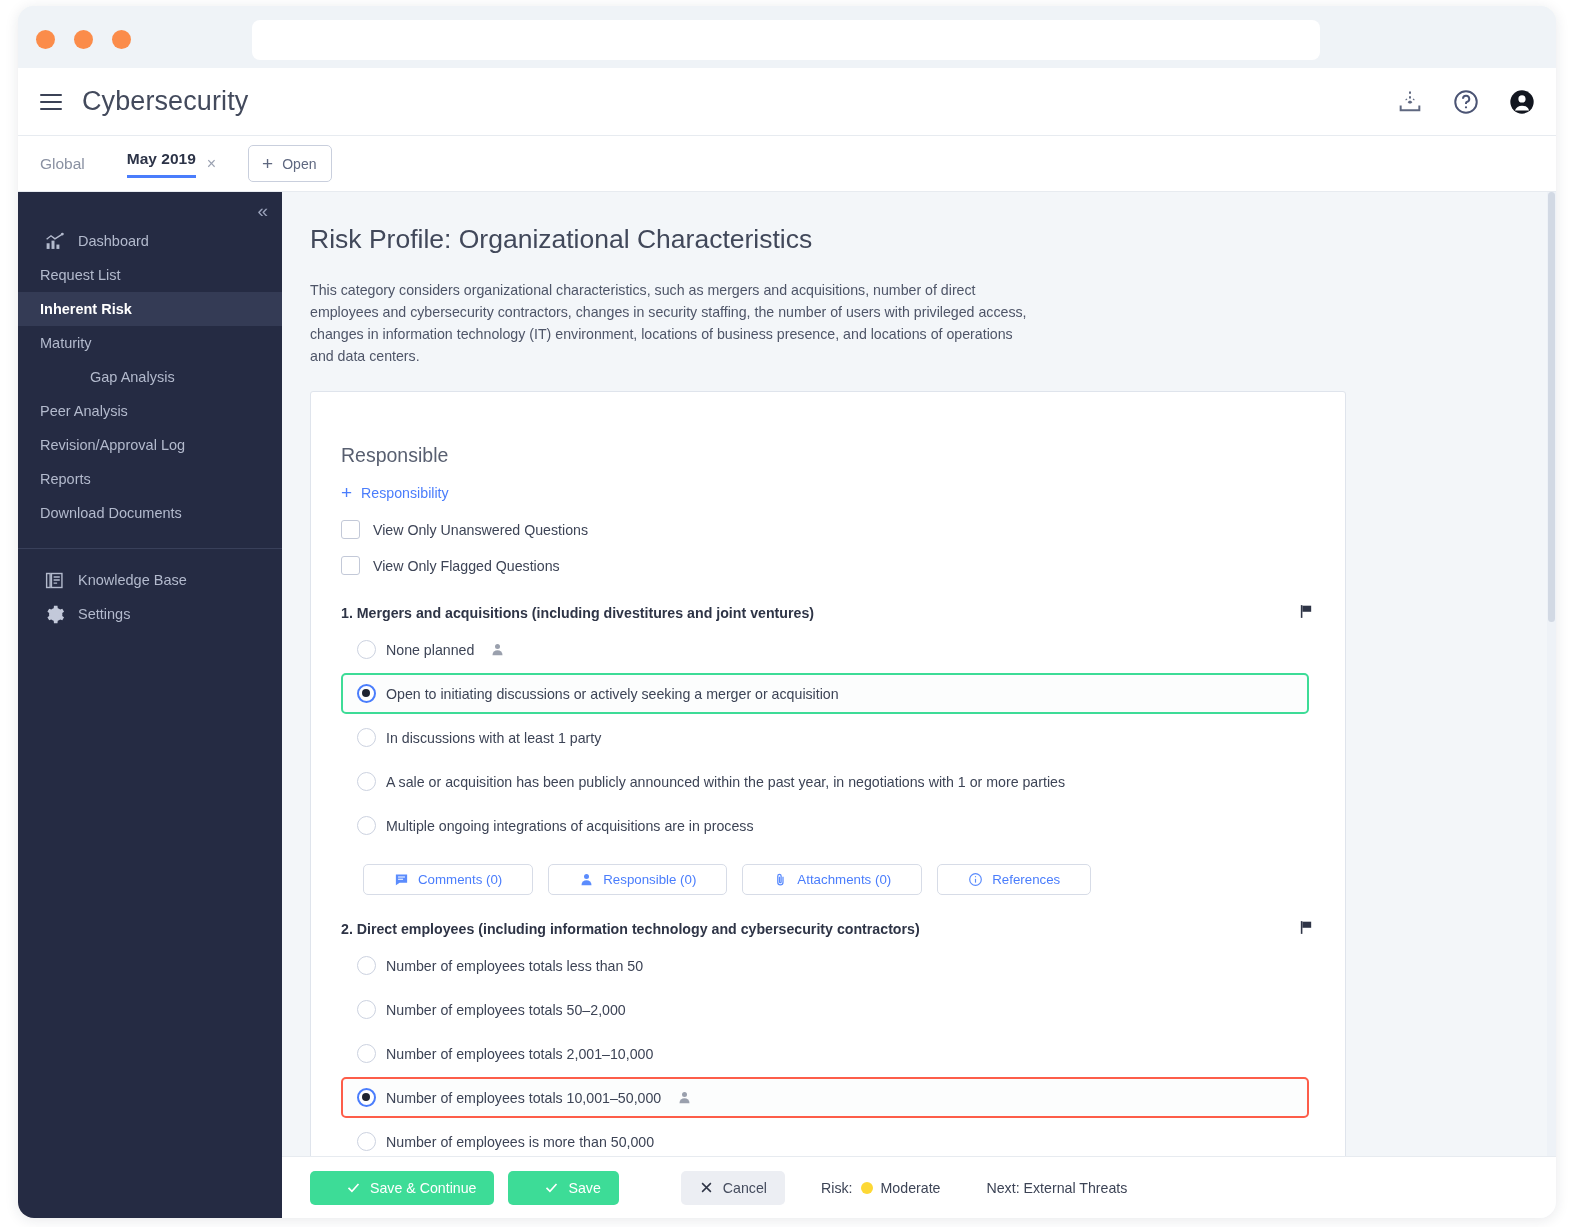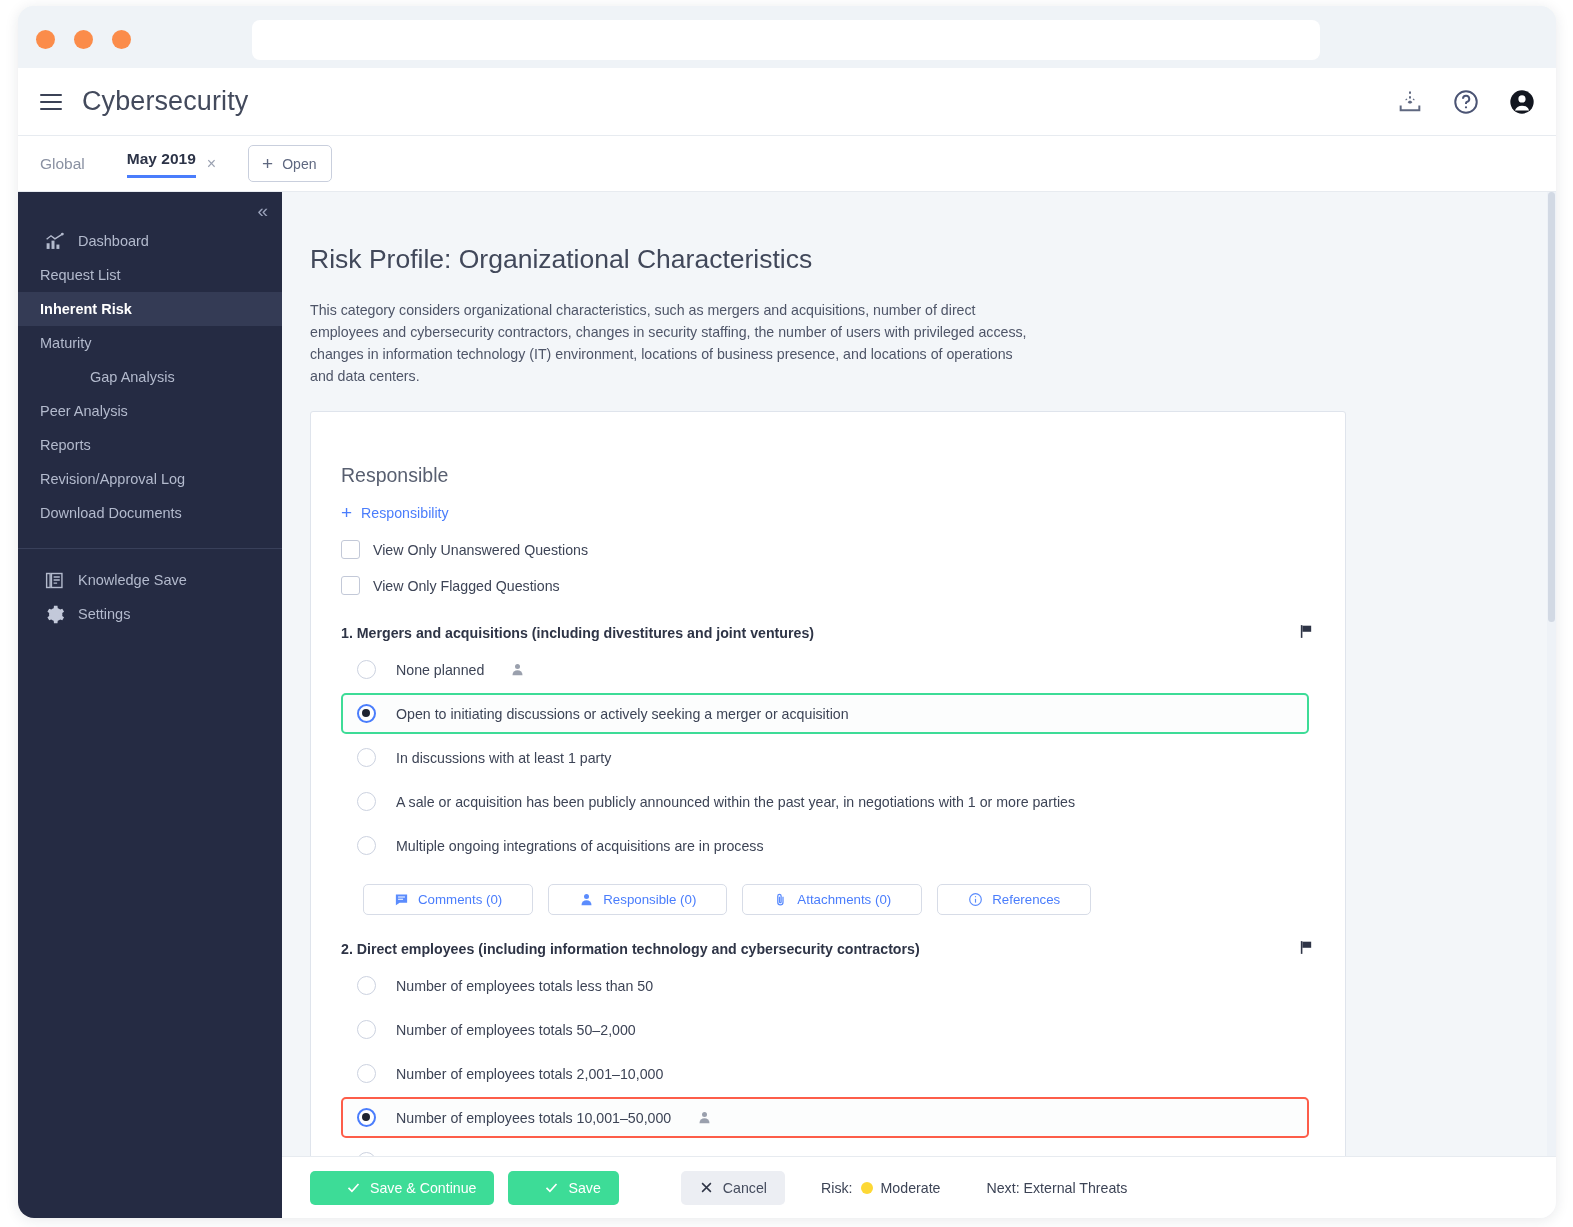--- a/index.html
+++ b/index.html
@@ -119,21 +119,21 @@
   .nav-label { white-space: nowrap; }
   .nav-divider {
     margin: 18px 0 14px 0; height: 1px; background: #39405a;
   }
 
   
   .main {
     flex: 1; background: #f3f6f9; position: relative; overflow: hidden;
   }
   .page-title {
-    margin: 52px 0 0 28px;
+    margin: 32px 0 0 28px;
     font-size: 26.5px; color: #41485a; font-weight: 400;
   }
   .page-desc {
     margin: 24px 0 0 28px; width: 718px;
     font-size: 14.2px; line-height: 22px; color: #4e5568;
   }
 
   .card {
     margin: 24px 0 0 28px;
     width: 1036px; height: 795px;
@@ -165,21 +165,21 @@
 
   .question { margin-top: 28px; position: relative; }
   .q-title {
     font-size: 14.2px; font-weight: 700; color: #2f3span; color: #2e3446;
   }
   .q-flag {
     position: absolute; right: -6px; top: -2px; width: 17px; height: 17px; cursor: pointer;
   }
 
   .opt {
-    display: flex; align-items: center; gap: 20px;
+    display: flex; align-items: center; gap: 10px;
     padding: 9px 12px 9px 14px;
     margin-top: 3px;
     border: 2px solid transparent; border-radius: 5px;
     cursor: pointer;
     text-align: center;
   }
   .opt-radio {
     width: 19px; height: 19px; border-radius: 50%;
     border: 1.6px solid #ccd2e0; background: #fff; flex: 0 0 19px;
     position: relative;
@@ -321,38 +321,38 @@
           <div class="nav-item indented">
             <span class="nav-label">Maturity</span>
           </div>
           <div class="nav-item sub" style="padding-left:72px">
             <span class="nav-label">Gap Analysis</span>
           </div>
           <div class="nav-item indented">
             <span class="nav-label">Peer Analysis</span>
           </div>
           <div class="nav-item indented">
+            <span class="nav-label">Revision/Approval Log</span>
+          </div>
+          <div class="nav-item indented">
             <span class="nav-label">Reports</span>
-          </div>
-          <div class="nav-item indented">
-            <span class="nav-label">Revision/Approval Log</span>
           </div>
           <div class="nav-item indented">
             <span class="nav-label">Download Documents</span>
           </div>
 
           <div class="nav-divider"></div>
 
           <div class="nav-item">
             <svg class="nav-icon" viewBox="0 0 24 24" fill="none" stroke="#b3bacd" stroke-width="1.6">
               <rect x="3" y="4" width="4" height="16"></rect>
               <rect x="8.5" y="4" width="12" height="16"></rect>
               <path d="M11 8h7M11 11.5h7M11 15h4"></path>
             </svg>
-            <span class="nav-label">Knowledge Save</span>
+            <span class="nav-label">Knowledge Base</span>
           </div>
           <div class="nav-item">
             <svg class="nav-icon" viewBox="0 0 24 24">
               <path fill="#c3c9da" d="M12 8.2a3.8 3.8 0 1 0 0 7.6 3.8 3.8 0 0 0 0-7.6zm9 3.8c0-.55-.05-1.08-.14-1.6l2.04-1.55-2-3.46-2.4 1a8.9 8.9 0 0 0-2.77-1.6L15.4 2h-4l-.33 2.79a8.9 8.9 0 0 0-2.77 1.6l-2.4-1-2 3.46 2.04 1.55A9.3 9.3 0 0 0 5.8 12c0 .55.05 1.08.14 1.6L3.9 15.15l2 3.46 2.4-1a8.9 8.9 0 0 0 2.77 1.6L11.4 22h4l.33-2.79a8.9 8.9 0 0 0 2.77-1.6l2.4 1 2-3.46-2.04-1.55c.09-.52.14-1.05.14-1.6z"></path>
             </svg>
             <span class="nav-label">Settings</span>
           </div>
         </div>
       </div>
 

